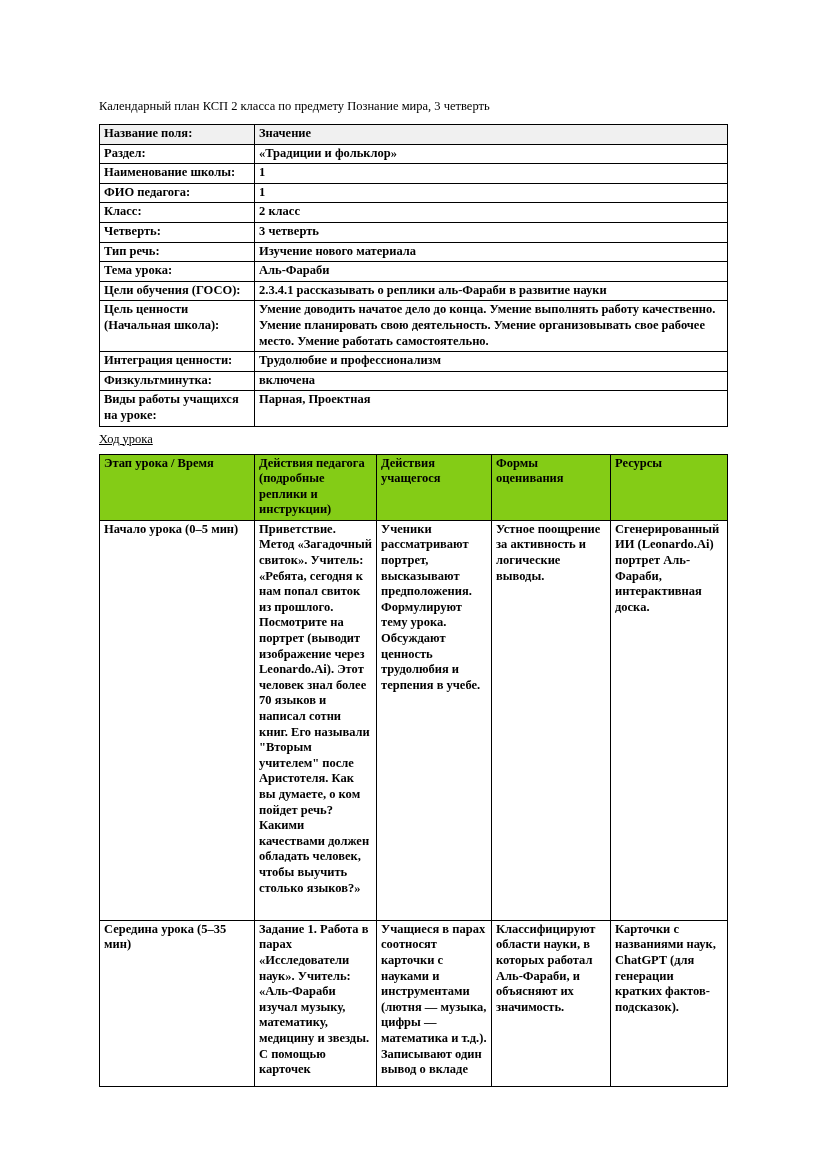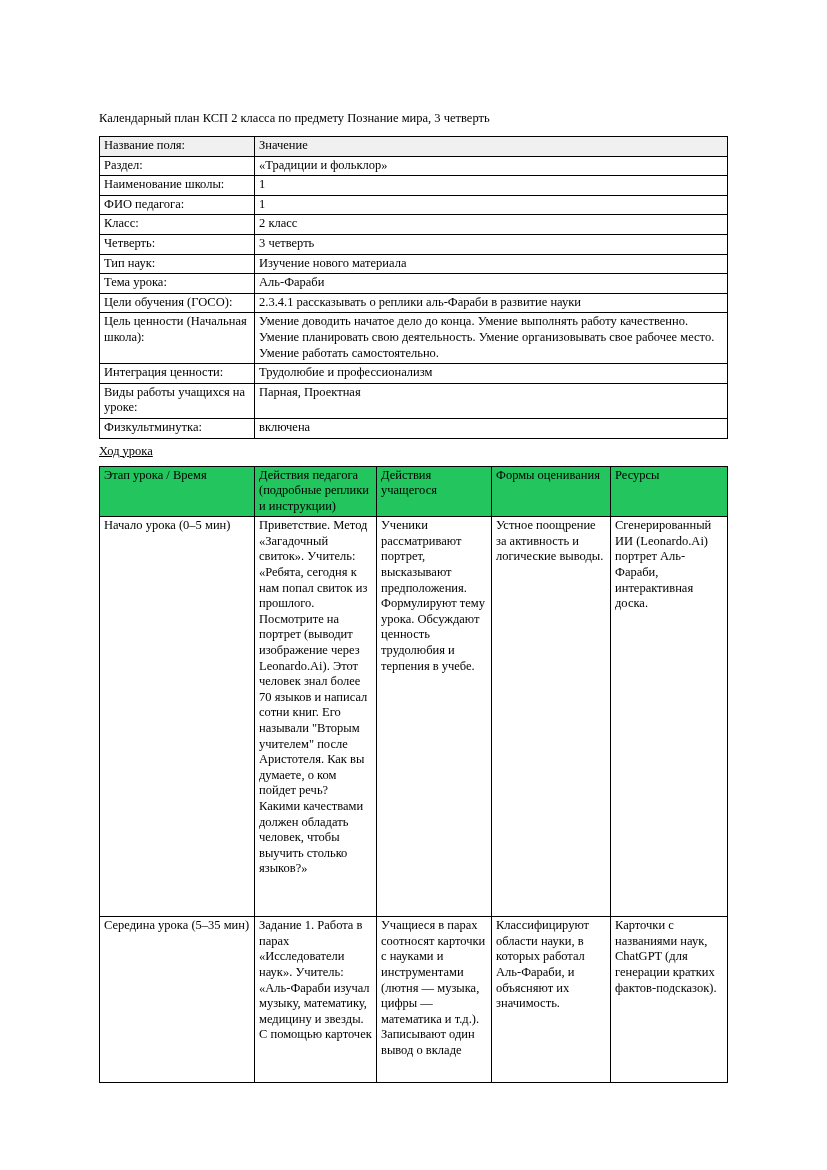--- a/index.html
+++ b/index.html
@@ -13,21 +13,21 @@
     height: 1170px;
     background: #ffffff;
     overflow: hidden;
     box-sizing: border-box;
     font-family: "Liberation Serif", "DejaVu Serif", serif;
     color: #000000;
   }
   .content {
     position: absolute;
     left: 99px;
-    top: 110px;
+    top: 98px;
     width: 628px;
   }
   .doc-title {
     font-size: 12.5px;
     line-height: 16px;
     margin: 0 0 10px 0;
     white-space: nowrap;
   }
   .section-label {
     font-size: 12.5px;
@@ -39,35 +39,35 @@
     border-collapse: collapse;
     width: 628px;
     table-layout: fixed;
     font-size: 12.5px;
   }
   table td, table th {
     border: 1px solid #000000;
     padding: 1px 4px 2px 4px;
     vertical-align: top;
     text-align: left;
-    font-weight: normal;
+    font-weight: bold;
     line-height: 15.6px;
     word-wrap: break-word;
     overflow-wrap: break-word;
   }
   .meta-table col.c1 { width: 155px; }
   .meta-table col.c2 { width: 473px; }
   .meta-table tr.header-row td { background: #f0f0f0; }
 
   .flow-table col.f1 { width: 155px; }
   .flow-table col.f2 { width: 122px; }
   .flow-table col.f3 { width: 115px; }
   .flow-table col.f4 { width: 119px; }
   .flow-table col.f5 { width: 117px; }
-  .flow-table tr.header-row td { background: #22c55e; }
+  .flow-table tr.header-row td { background: #84cc16; }
 
   .cell-clip-a { height: 396px; }
   .cell-clip-b { height: 162px; }
 </style>
 </head>
 <body>
 
 <div class="page">
   <div class="content">
 
@@ -97,46 +97,46 @@
         </tr>
         <tr>
           <td>Класс:</td>
           <td>2 класс</td>
         </tr>
         <tr>
           <td>Четверть:</td>
           <td>3 четверть</td>
         </tr>
         <tr>
-          <td>Тип наук:</td>
+          <td>Тип речь:</td>
           <td>Изучение нового материала</td>
         </tr>
         <tr>
           <td>Тема урока:</td>
           <td>Аль-Фараби</td>
         </tr>
         <tr>
           <td>Цели обучения (ГОСО):</td>
           <td>2.3.4.1 рассказывать о реплики аль-Фараби в развитие науки</td>
         </tr>
         <tr>
           <td>Цель ценности (Начальная школа):</td>
           <td>Умение доводить начатое дело до конца. Умение выполнять работу качественно. Умение планировать свою деятельность. Умение организовывать свое рабочее место. Умение работать самостоятельно.</td>
         </tr>
         <tr>
           <td>Интеграция ценности:</td>
           <td>Трудолюбие и профессионализм</td>
         </tr>
         <tr>
+          <td>Физкультминутка:</td>
+          <td>включена</td>
+        </tr>
+        <tr>
           <td>Виды работы учащихся на уроке:</td>
           <td>Парная, Проектная</td>
-        </tr>
-        <tr>
-          <td>Физкультминутка:</td>
-          <td>включена</td>
         </tr>
       </tbody>
     </table>
 
     <div class="section-label">Ход урока</div>
 
     <table class="flow-table">
       <colgroup>
           <col class="f1">
           <col class="f2">

